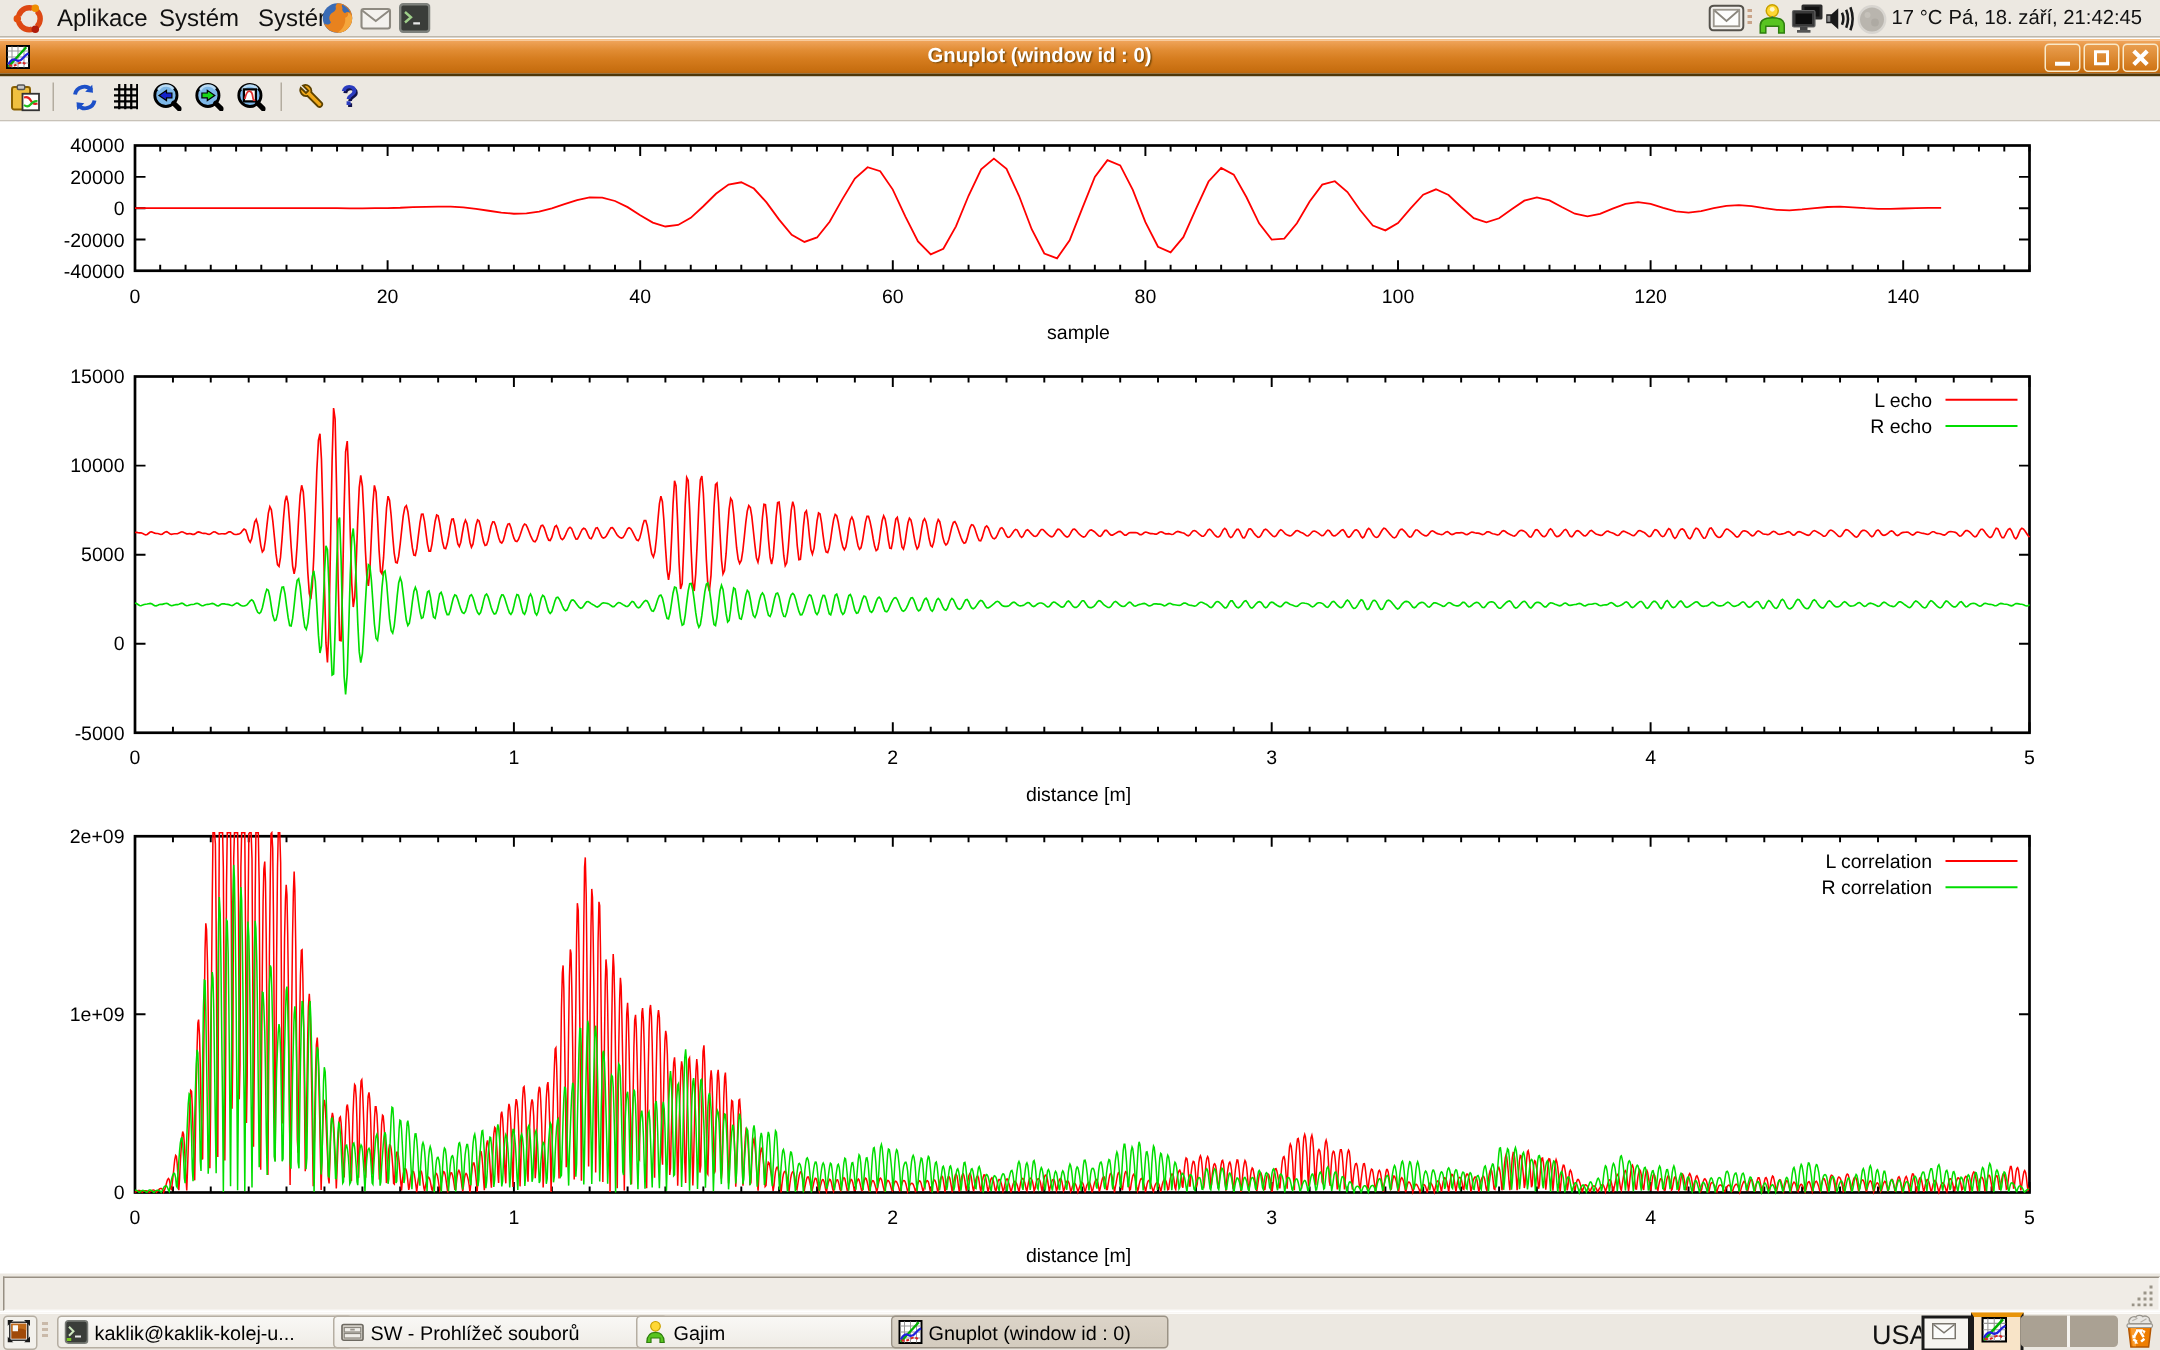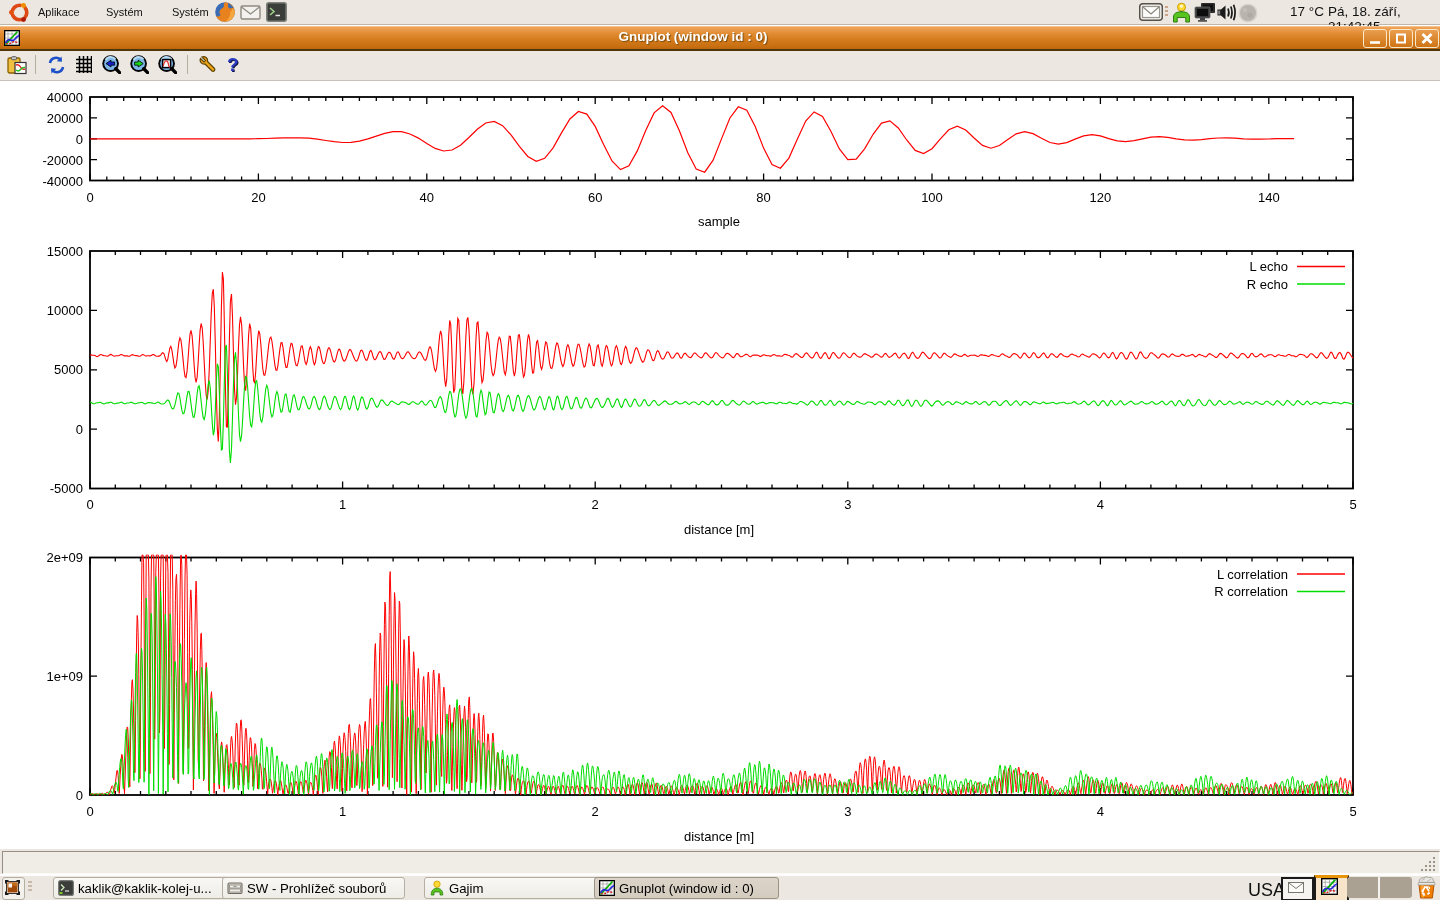--- a/index.html
+++ b/index.html
@@ -6,27 +6,27 @@
 #panel{left:0;top:0;width:1440px;height:24px;background:#ece8e1;border-bottom:1px solid #bdb7ab;}
 #titlebar{left:0;top:26px;width:1440px;height:22px;
 background:linear-gradient(#f0a55c,#e18c33 30%,#d67d1f 55%,#c76e10 90%,#bc660c);
 border-top:1px solid #f7c289;border-bottom:2px solid #4e3608;}
 #toolbar{left:0;top:51px;width:1440px;height:29px;background:#ece8e1;border-bottom:1px solid #c8c2b8;}
 #canvas{left:0;top:81px;width:1440px;height:768px;background:#fff;}
 #statusbar{left:0;top:849px;width:1440px;height:25px;background:#ece8e1;}
 #statusin{left:2px;top:851px;width:1436px;height:21px;background:#f0ece6;
 border-top:1px solid #978f83;border-left:1px solid #978f83;border-bottom:1px solid #fbfaf8;border-right:1px solid #fbfaf8;}
 #taskbar{left:0;top:875px;width:1440px;height:25px;background:#ece8e1;border-top:1px solid #fdfcfa;}
-.menu{top:3px;height:19px;font-size:11px;color:#111;line-height:19px;}
+.menu{top:3px;height:19px;font-size:16px;color:#111;line-height:19px;}
 .tbtn{position:absolute;top:877px;height:20px;background:linear-gradient(#f9f8f5,#efece6);
 border:1px solid #b5aea2;border-radius:3px;font-size:13.2px;color:#000;}
 .tbtn span{position:absolute;left:24px;top:3px;white-space:nowrap;overflow:hidden;}
 .wbtn{position:absolute;top:29px;width:22px;height:17px;border:1px solid #f9e9c9;border-radius:3px;
 background:linear-gradient(#e99e4f,#cf7414);}
-.panel-txt{position:absolute;top:4px;font-size:13.5px;color:#111;margin-left:29px;}
+.panel-txt{position:absolute;top:4px;font-size:13.5px;color:#111;}
 svg text{font-family:"Liberation Sans",sans-serif;fill:#000;}
 </style></head><body>
 <div id="panel" class="abs"></div>
 <svg class="abs" style="left:8px;top:1px" width="23" height="23" viewBox="0 0 24 24">
 <g fill="none">
 <circle cx="12" cy="12" r="7.6" stroke="#dd4814" stroke-width="3.8"></circle>
 <g stroke="#ece8e1" stroke-width="3">
 <path d="M12 12L1 12"></path>
         <path d="M12 12L17.5 21.5"></path>
         <path d="M12 12L17.5 2.5"></path>
@@ -223,30 +223,30 @@
 <div id="taskbar" class="abs"></div>
 <div class="abs" style="left:2px;top:877px;width:21px;height:21px;border:1px solid #b5aea2;border-radius:3px;background:#f3f1ec;"></div>
 <svg class="abs" style="left:5px;top:880px" width="15" height="15" viewBox="0 0 15 15">
 <rect x="1.5" y="1.5" width="12" height="12" fill="#fff" stroke="#333" stroke-width="1"></rect>
 <rect x="2.5" y="2.5" width="10" height="10" fill="#a04a0a"></rect>
 <path d="M2.5 2.5 L12.5 2.5 L12.5 7 Q8 4 2.5 8Z" fill="#c06a1a"></path>
 <rect x="3.5" y="3.5" width="3.5" height="4" fill="#f8f8f8"></rect>
 <path d="M0 0H4L0 4Z M15 0H11L15 4Z M0 15V11L4 15Z M15 15H11L15 11Z" fill="#1a1a1a"></path>
 </svg>
 <div class="abs" style="left:28px;top:881px;width:4px;height:12px;background:repeating-linear-gradient(#c9b9a9 0 2px,#ece8e1 2px 4px);"></div>
-<div class="tbtn" style="left:53px;width:180px;padding-left:15px;">
+<div class="tbtn" style="left:38px;width:180px;padding-left:15px;">
     <span style="width:150px">kaklik@kaklik-kolej-u...</span>
     <svg style="position:absolute;left:4px;top:2px" width="16" height="16" viewBox="0 0 16 16">
 <rect x="0.6" y="0.6" width="14.8" height="14.8" rx="2" fill="#3a3d39" stroke="#787b76" stroke-width="1.2"></rect>
 <path d="M3 4.5L6 7.5L3 10.5" stroke="#cfe8c0" stroke-width="1.3" fill="none"></path>
 <path d="M7 11H11" stroke="#e8e8e8" stroke-width="1.2"></path>
 <rect x="1.5" y="12" width="3" height="2" fill="#7ac825"></rect>
 </svg>
   </div>
-<div class="tbtn" style="left:222px;width:181px;">
+<div class="tbtn" style="left:222px;width:181px;padding-left:40px;">
     <span style="width:151px">SW - Prohlížeč souborů</span>
     <svg style="position:absolute;left:4px;top:2px" width="16" height="16" viewBox="0 0 16 16">
 <rect x="1" y="3" width="14" height="10.5" rx="1.2" fill="#d8d4cc" stroke="#6e6a62" stroke-width="1.1"></rect>
 <rect x="2.5" y="5" width="11" height="3" fill="#efede8" stroke="#8a867e" stroke-width="0.8"></rect>
 <rect x="2.5" y="9" width="11" height="3" fill="#efede8" stroke="#8a867e" stroke-width="0.8"></rect>
 <rect x="6.5" y="5.8" width="3" height="1.2" fill="#9a968e"></rect>
 </svg>
   </div>
 <div class="tbtn" style="left:424px;width:183px;">
     <span style="width:153px">Gajim</span>

